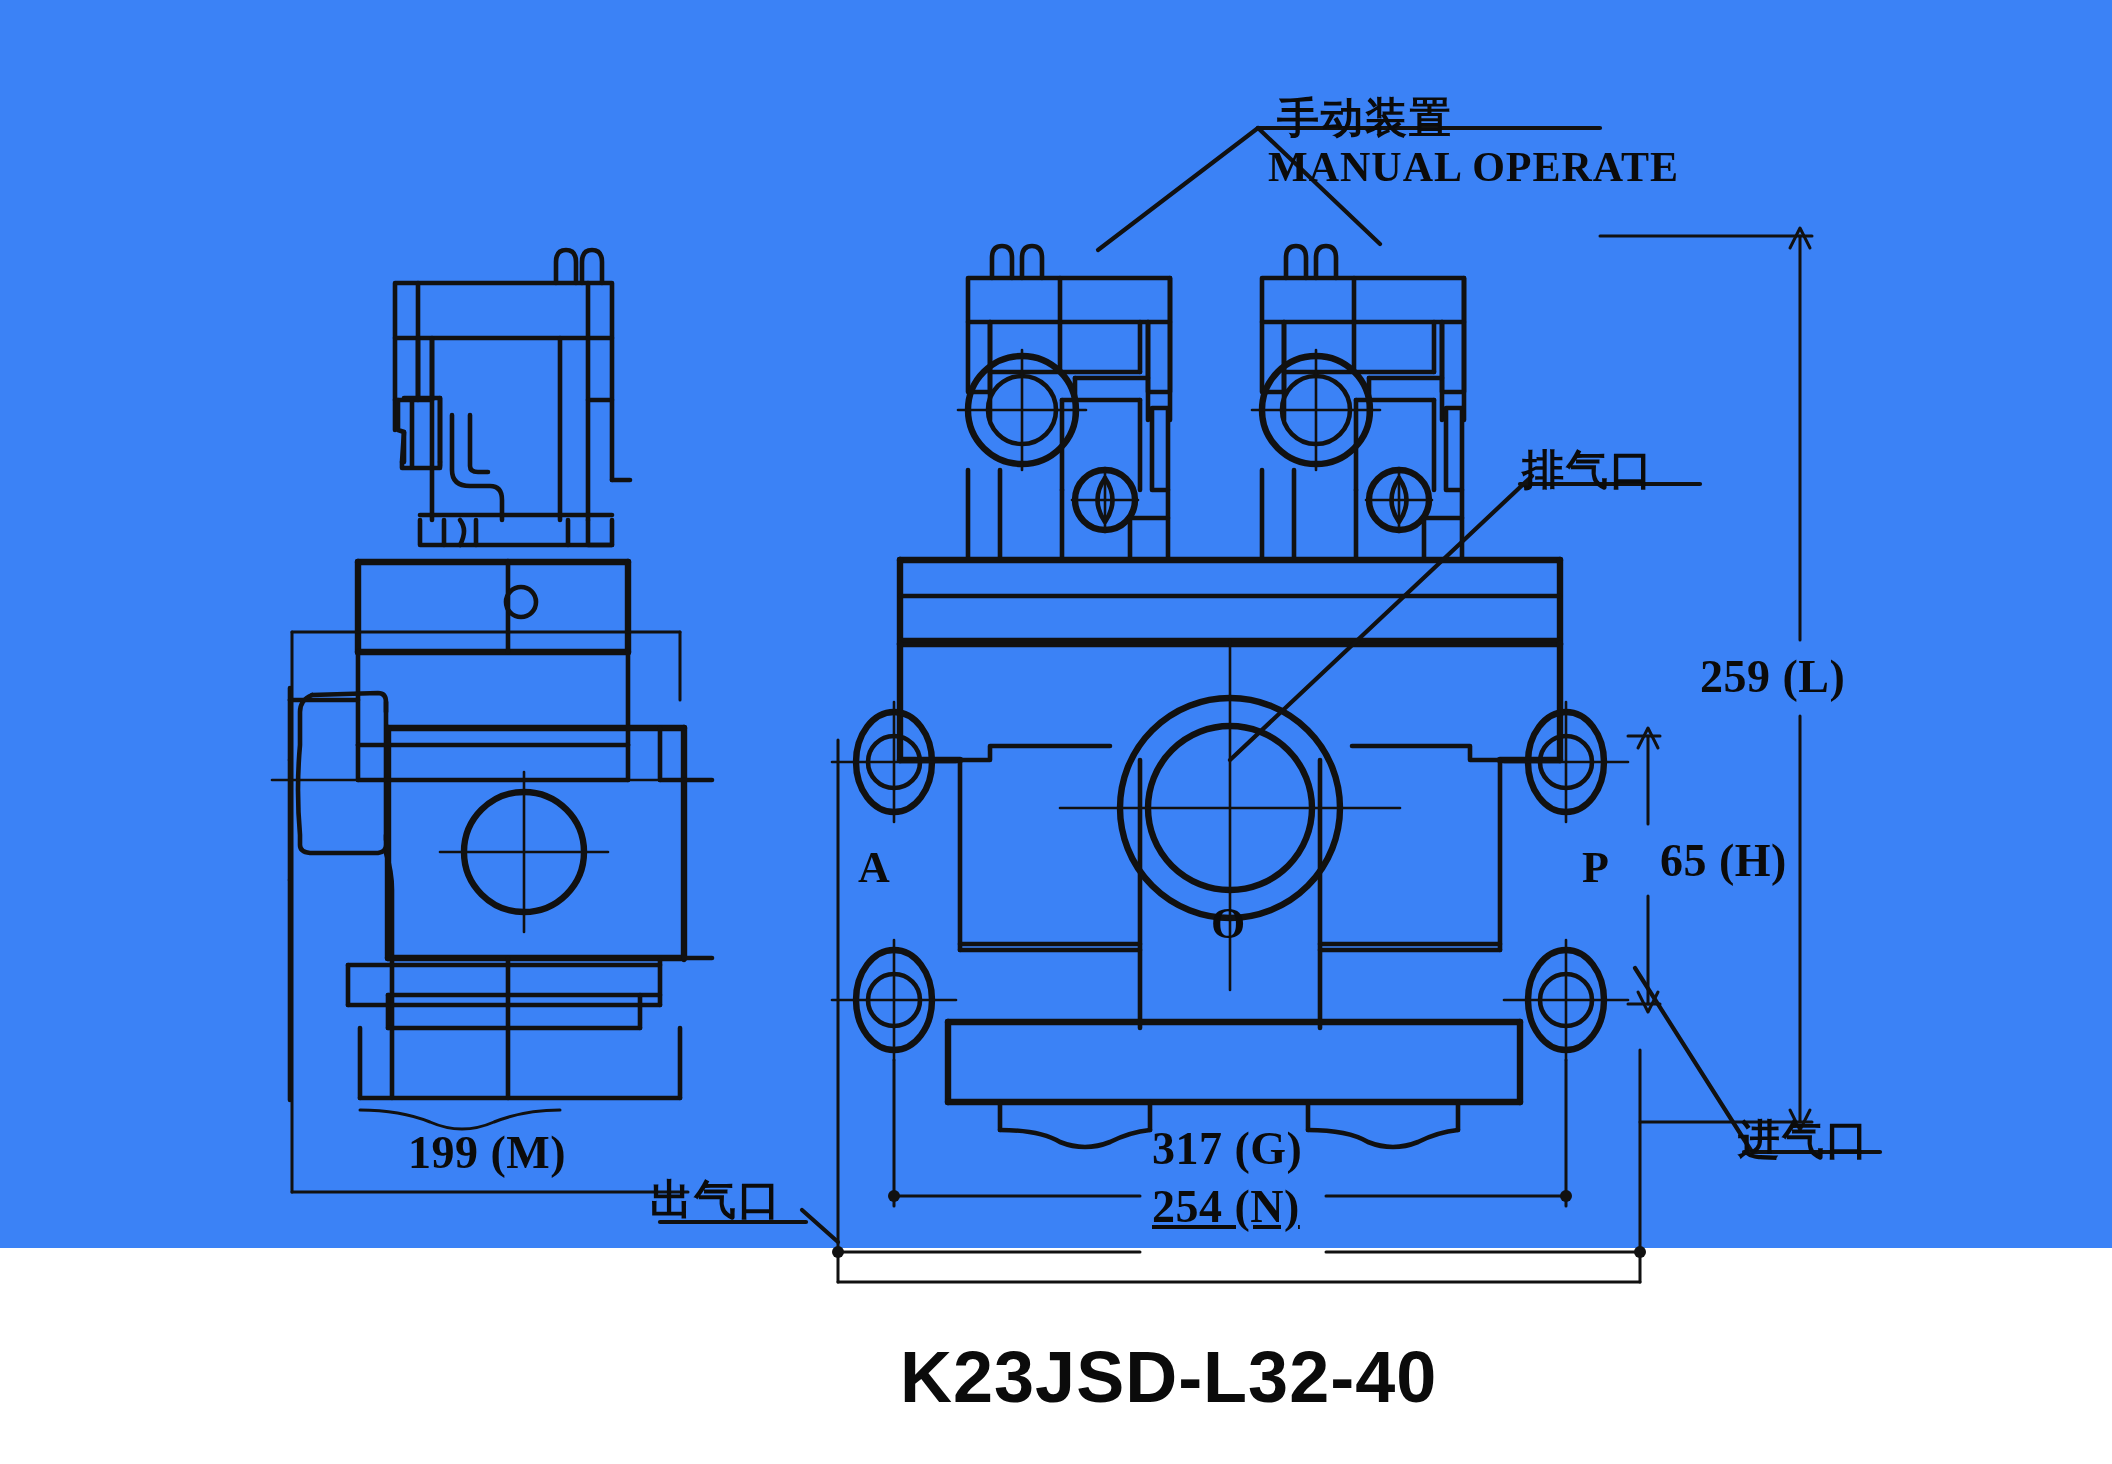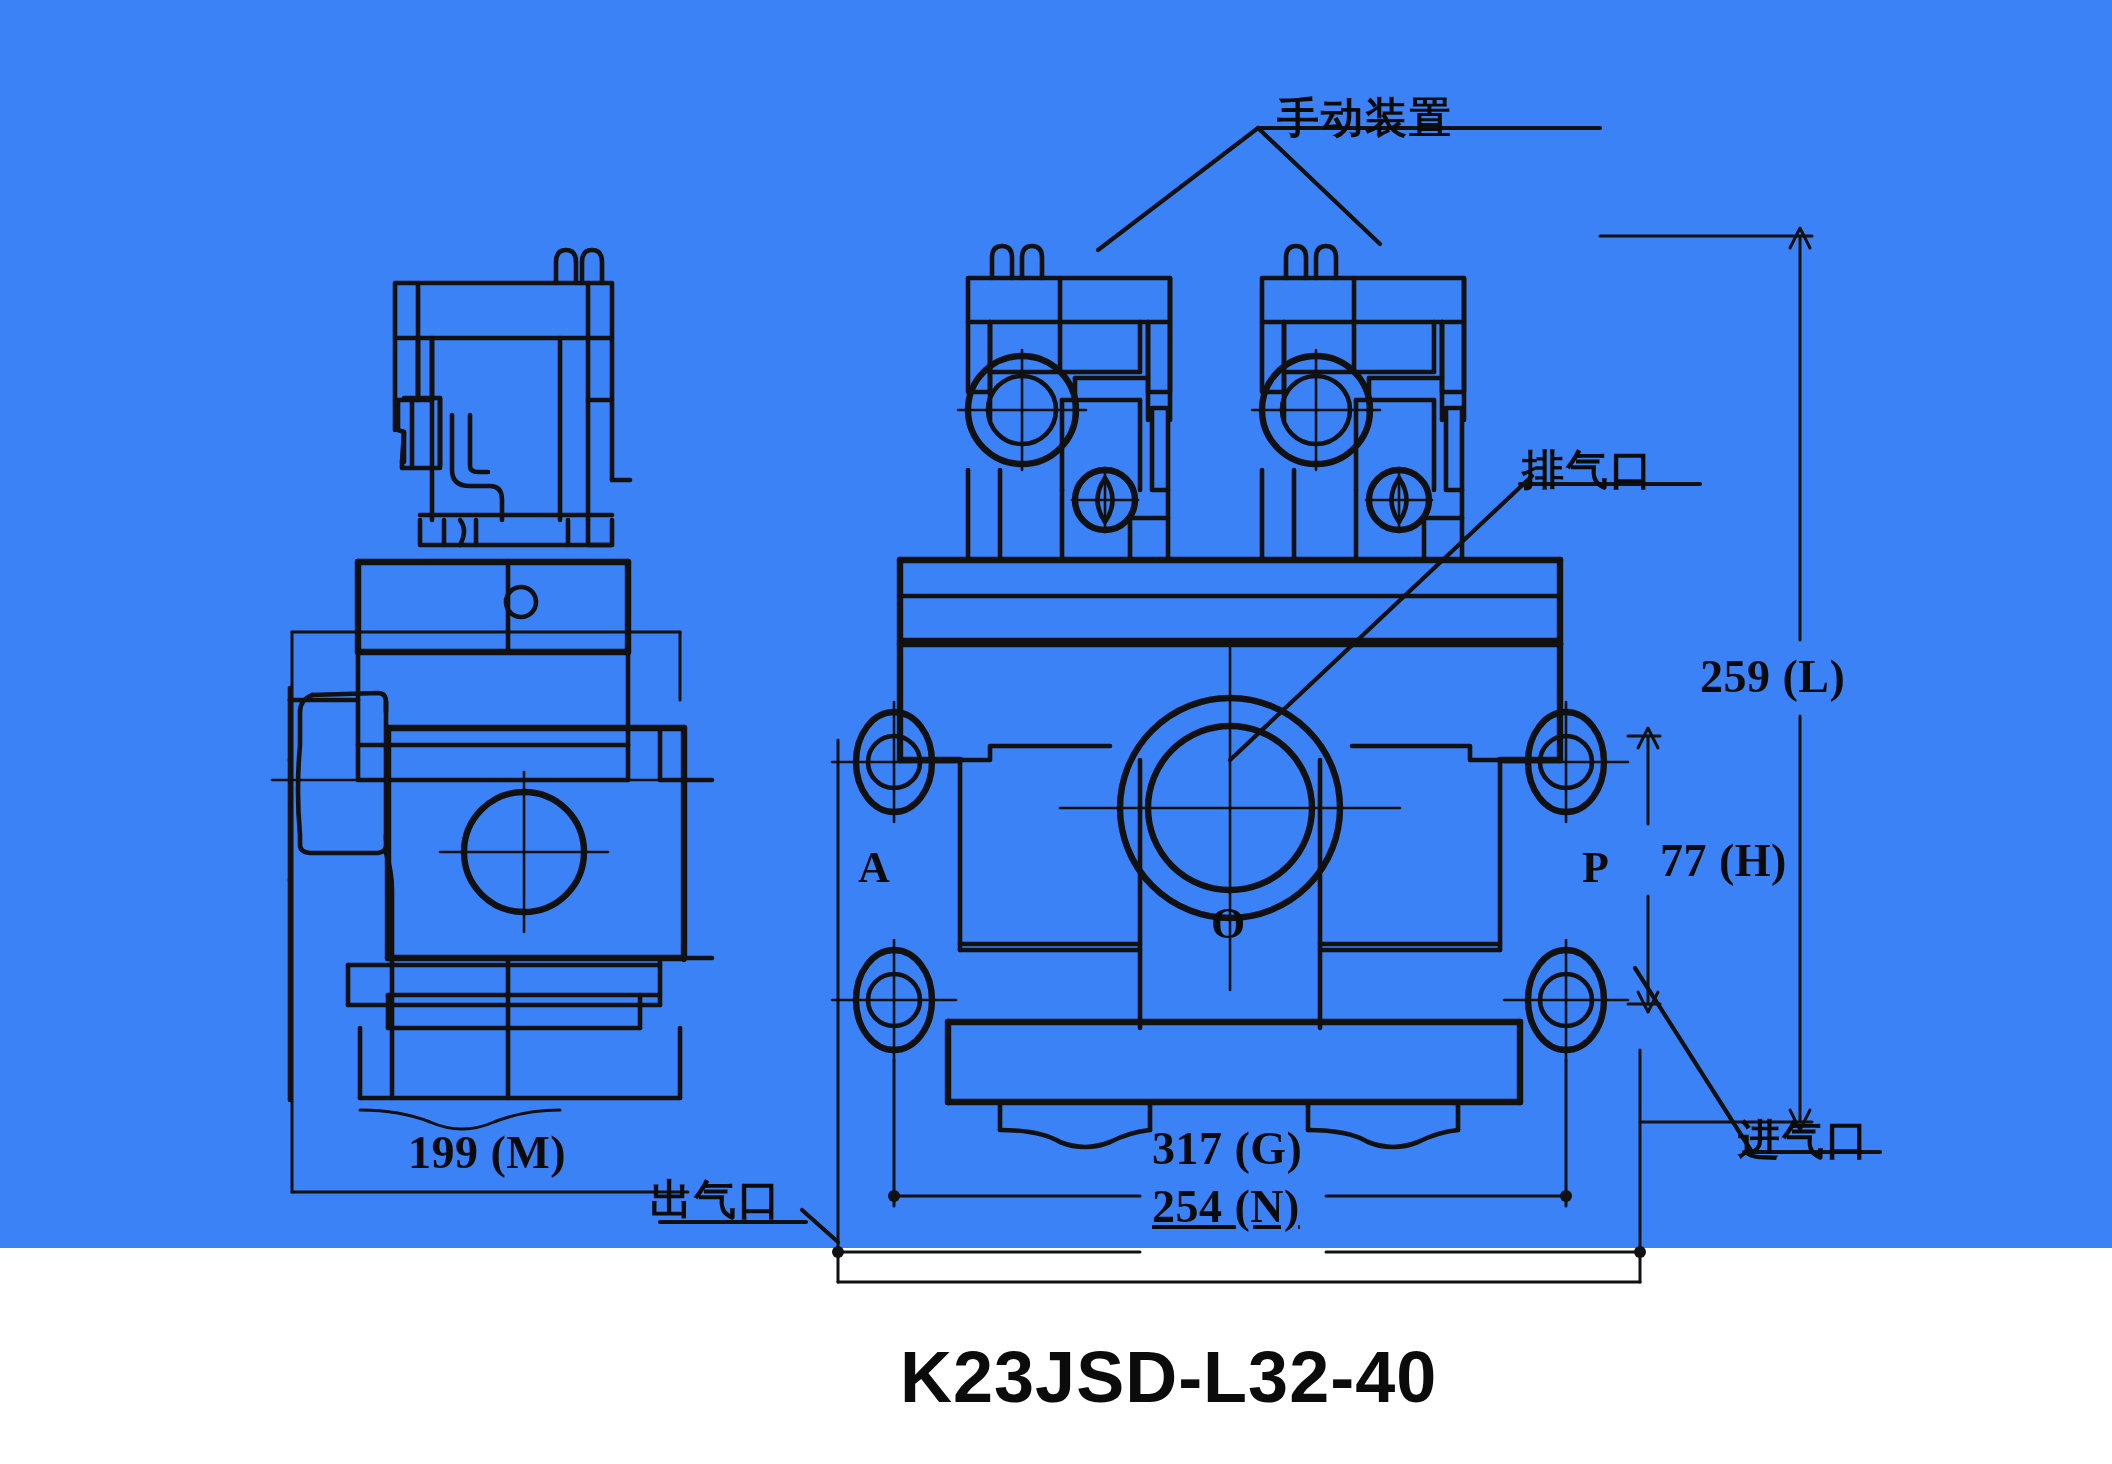--- a/index.html
+++ b/index.html
@@ -338,38 +338,39 @@
     <path class="dim" d="M838 1252 L1140 1252"></path>
     <path class="dim" d="M1326 1252 L1640 1252"></path>
     <circle cx="838" cy="1252" r="6" fill="#111"></circle>
     <circle cx="1640" cy="1252" r="6" fill="#111"></circle>
   </g>
 
 </svg>
 
 <div class="txt cntxt" style="left:1277px;top:90px;">手动装置</div>
 
+<div class="txt entxt" style="left:1268px;top:143px;">MANUAL OPERATE</div>
 
 <div class="txt cntxt" style="left:1522px;top:442px;">排气口</div>
 
 <div class="txt cntxt" style="left:1738px;top:1112px;">进气口</div>
 
 <div class="txt cntxt" style="left:650px;top:1172px;">出气口</div>
 
 <div class="txt porttxt" style="left:858px;top:842px;">A</div>
 
 <div class="txt porttxt" style="left:1582px;top:842px;">P</div>
 
 <div class="txt porttxt" style="left:1211px;top:898px;">O</div>
 
 <div class="txt dimtxt" style="left:408px;top:1126px;">199 (M)</div>
 
 <div class="txt dimtxt" style="left:1700px;top:650px;">259 (L)</div>
 
-<div class="txt dimtxt" style="left:1660px;top:834px;">77 (H)</div>
+<div class="txt dimtxt" style="left:1660px;top:834px;">65 (H)</div>
 
 <div class="txt dimtxt" style="left:1152px;top:1122px;">317 (G)</div>
 
 <div class="txt dimtxt" style="left:1152px;top:1180px;text-decoration:underline;">254 (N)</div>
 
 <div class="txt title" style="left:852px;top:1336px;margin-left:48px;">K23JSD-L32-40</div>
 
 </div>
 
 </body></html>

